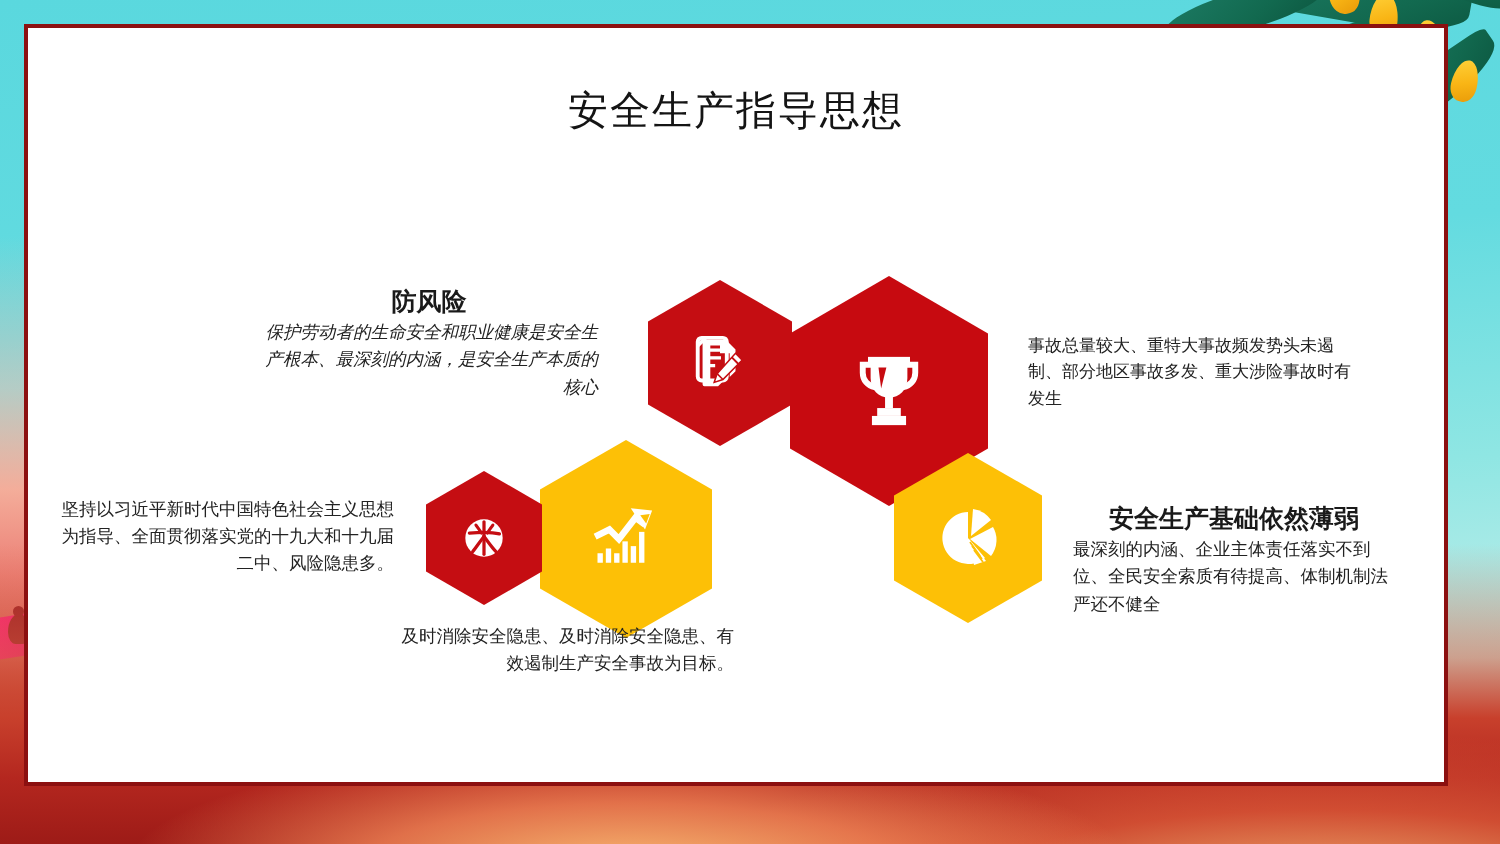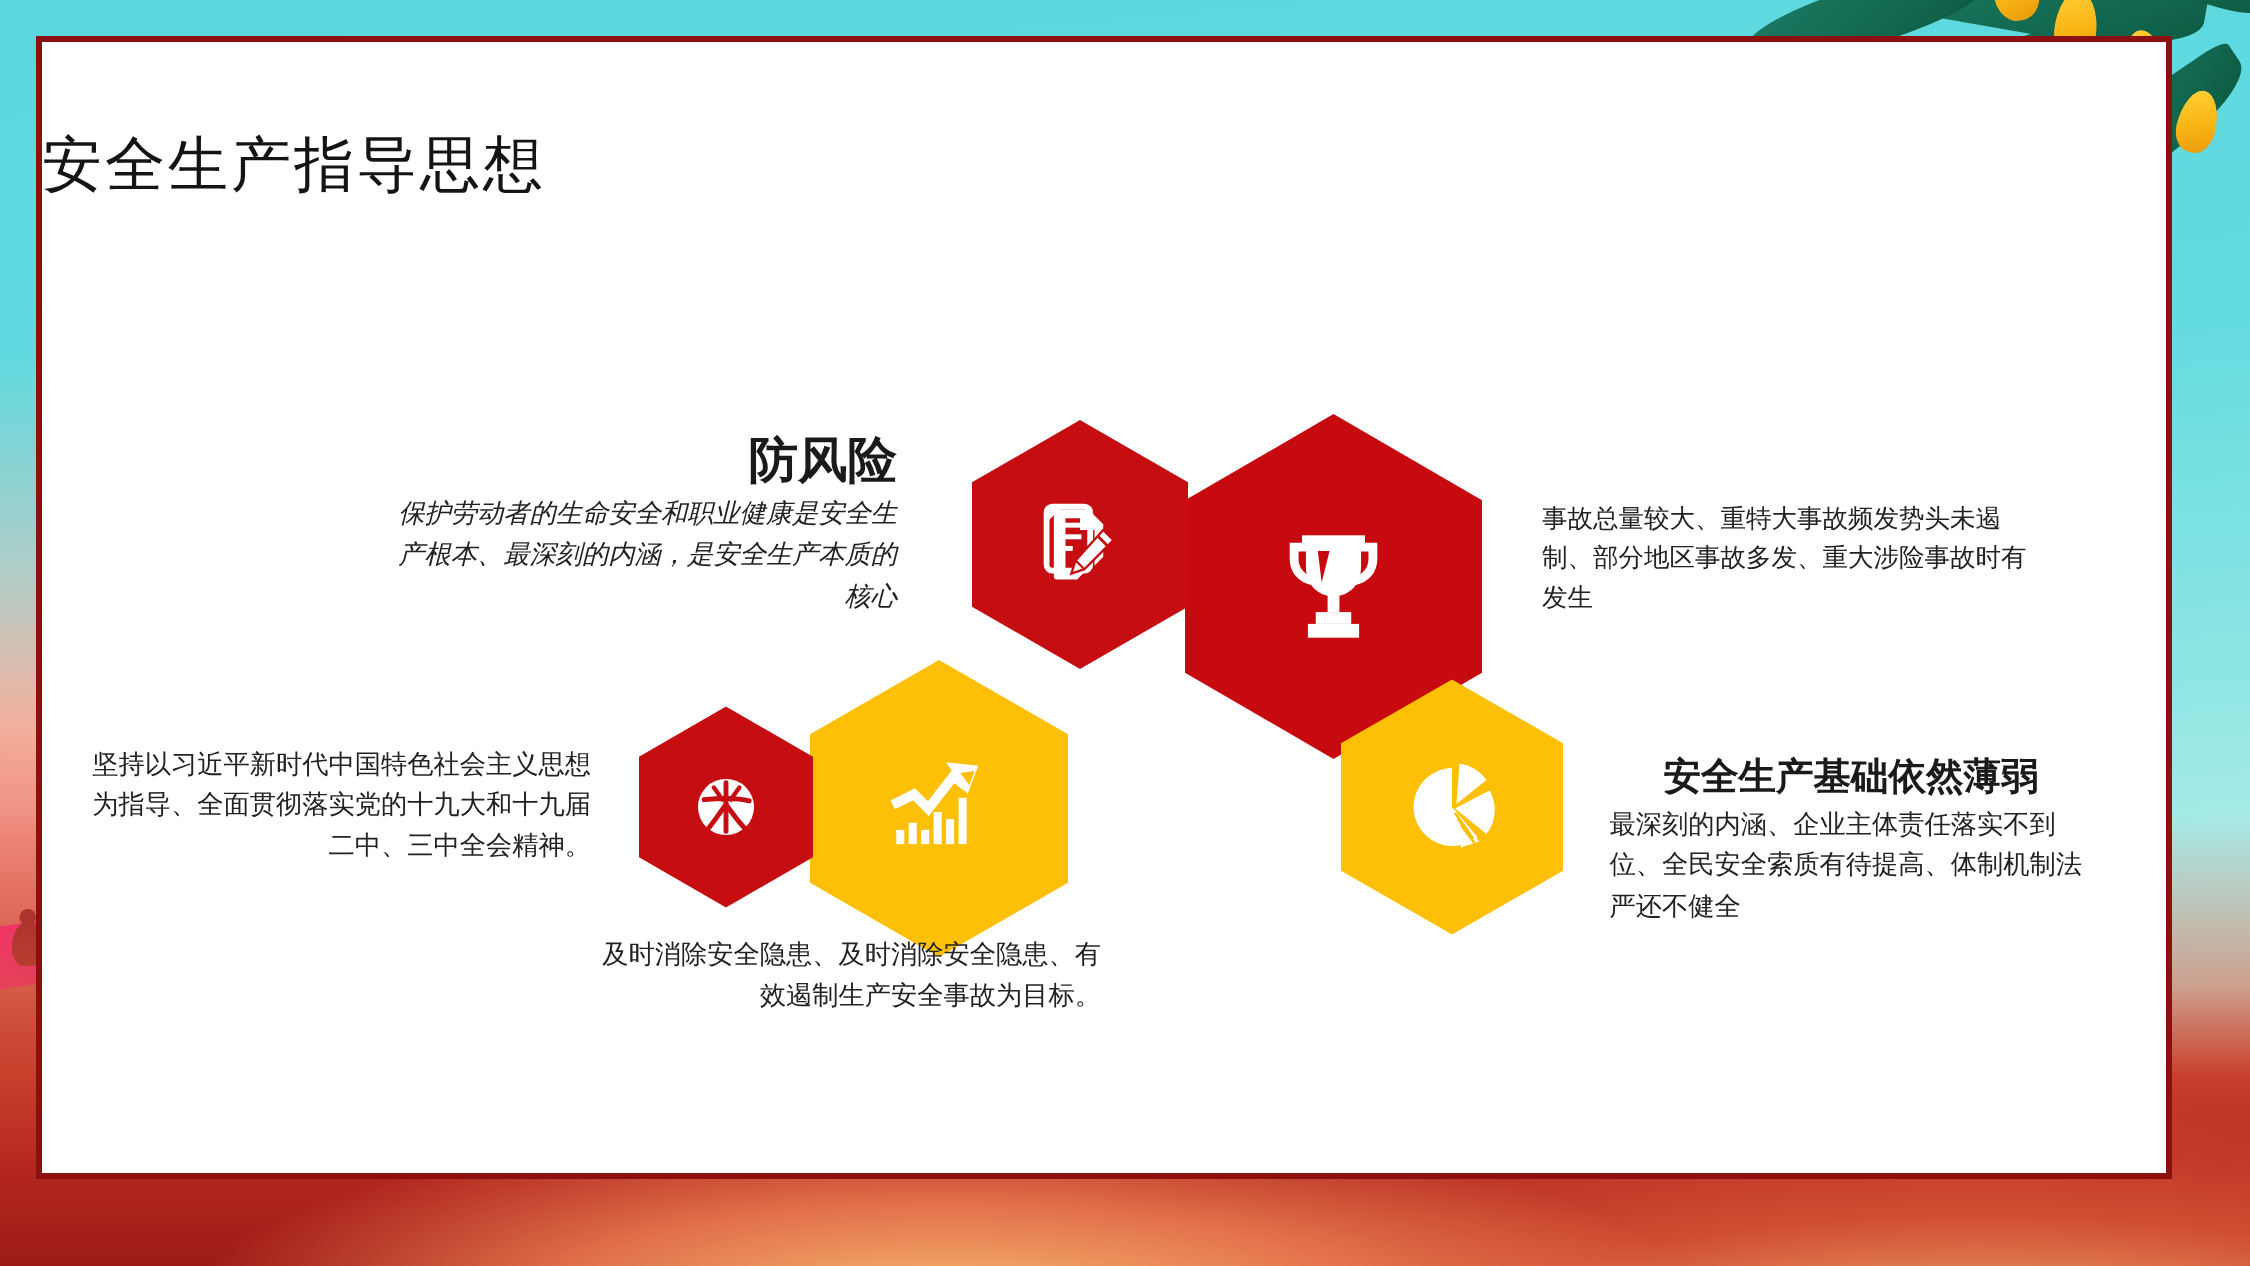--- a/index.html
+++ b/index.html
@@ -99,20 +99,21 @@
     background: #ffffff;
     box-sizing: border-box;
   }
 
   
   .slide-title {
     position: absolute;
     left: 0;
     right: 0;
     top: 58px;
+    text-align: center;
     font-size: 40px;
     line-height: 1.2;
     letter-spacing: 2px;
     color: #141414;
     font-weight: 400;
   }
 
   
   .hex {
     position: absolute;
@@ -138,21 +139,21 @@
   }
   .block .body {
     color: #222222;
     line-height: 1.55;
   }
   .block.right-align { text-align: right; }
   .block.left-align  { text-align: left; }
 
   
   .block-fangfengxian { left: 232px; top: 258px; width: 338px; }
-  .block-fangfengxian .heading { font-size: 33px; margin-bottom: 2px; }
+  .block-fangfengxian .heading { font-size: 25px; margin-bottom: 2px; text-align: center; }
   .block-fangfengxian .body { font-size: 17.5px; font-style: italic; }
 
   
   .block-chuyinhuan { left: 28px; top: 468px; width: 338px; }
   .block-chuyinhuan .heading { font-size: 25px; margin-bottom: 2px; }
   .block-chuyinhuan .body { font-size: 17.5px; }
 
   
   .block-eshigu { left: 368px; top: 595px; width: 338px; text-align: right; }
   .block-eshigu .heading { font-size: 25px; margin-bottom: 8px; }
@@ -277,21 +278,21 @@
         </svg>
       </span>
     </div>
 
     <div class="block block-fangfengxian right-align">
       <div class="heading">防风险</div>
       <div class="body">保护劳动者的生命安全和职业健康是安全生产根本、最深刻的内涵，是安全生产本质的核心</div>
     </div>
 
     <div class="block block-chuyinhuan right-align">
-      <div class="body">坚持以习近平新时代中国特色社会主义思想为指导、全面贯彻落实党的十九大和十九届二中、三中全会精神。</div>
+      <div class="body">坚持以习近平新时代中国特色社会主义思想为指导、全面贯彻落实党的十九大和十九届二中、风险隐患多。</div>
     </div>
 
     <div class="block block-eshigu">
       <div class="body">及时消除安全隐患、及时消除安全隐患、有效遏制生产安全事故为目标。</div>
     </div>
 
     <div class="block block-xingshi left-align">
       <div class="body">事故总量较大、重特大事故频发势头未遏制、部分地区事故多发、重大涉险事故时有发生</div>
     </div>
 

